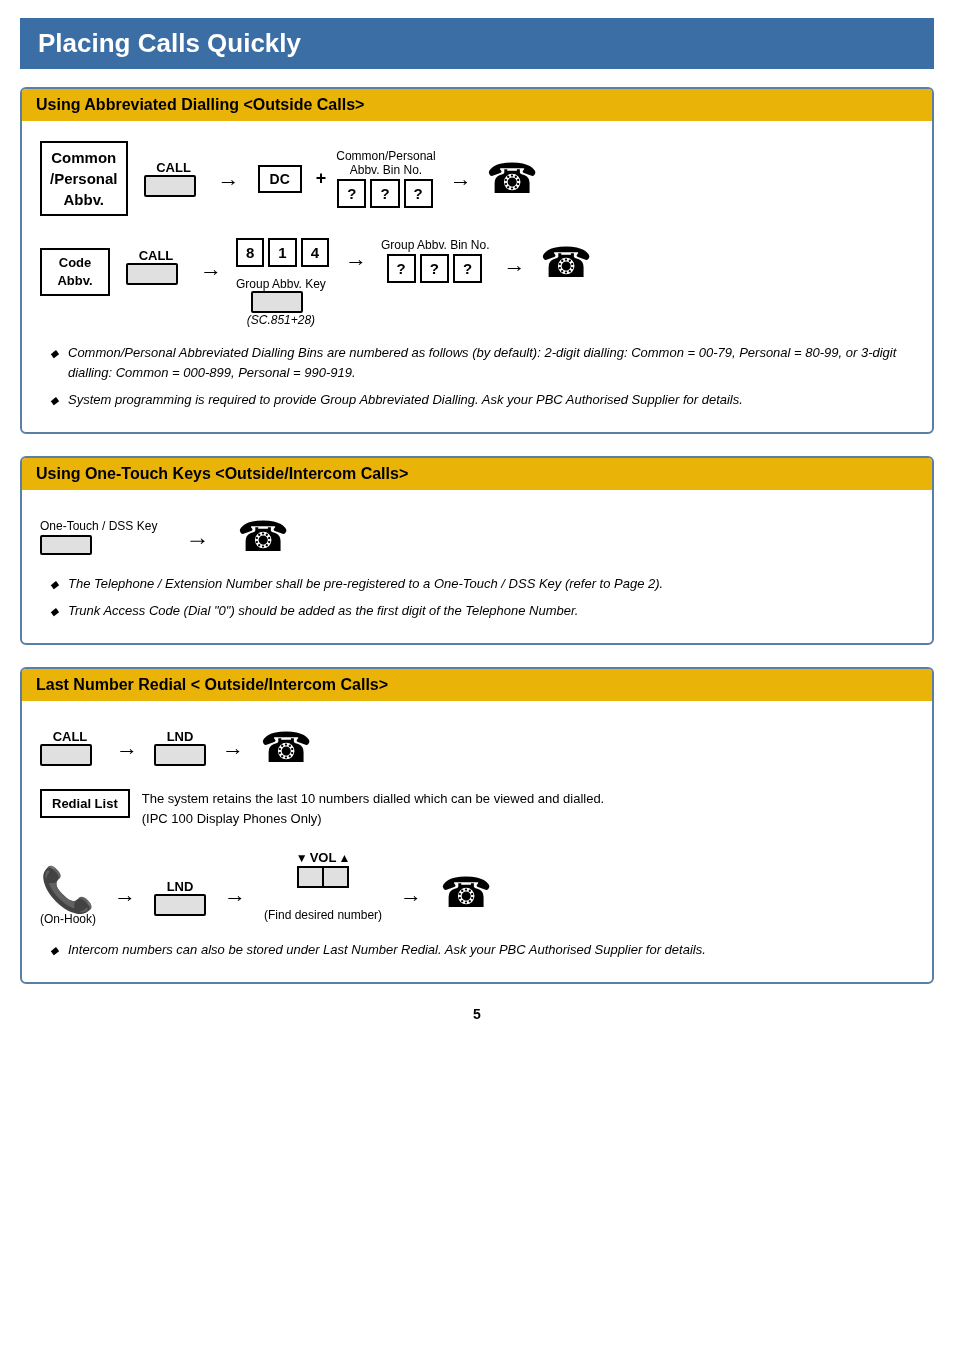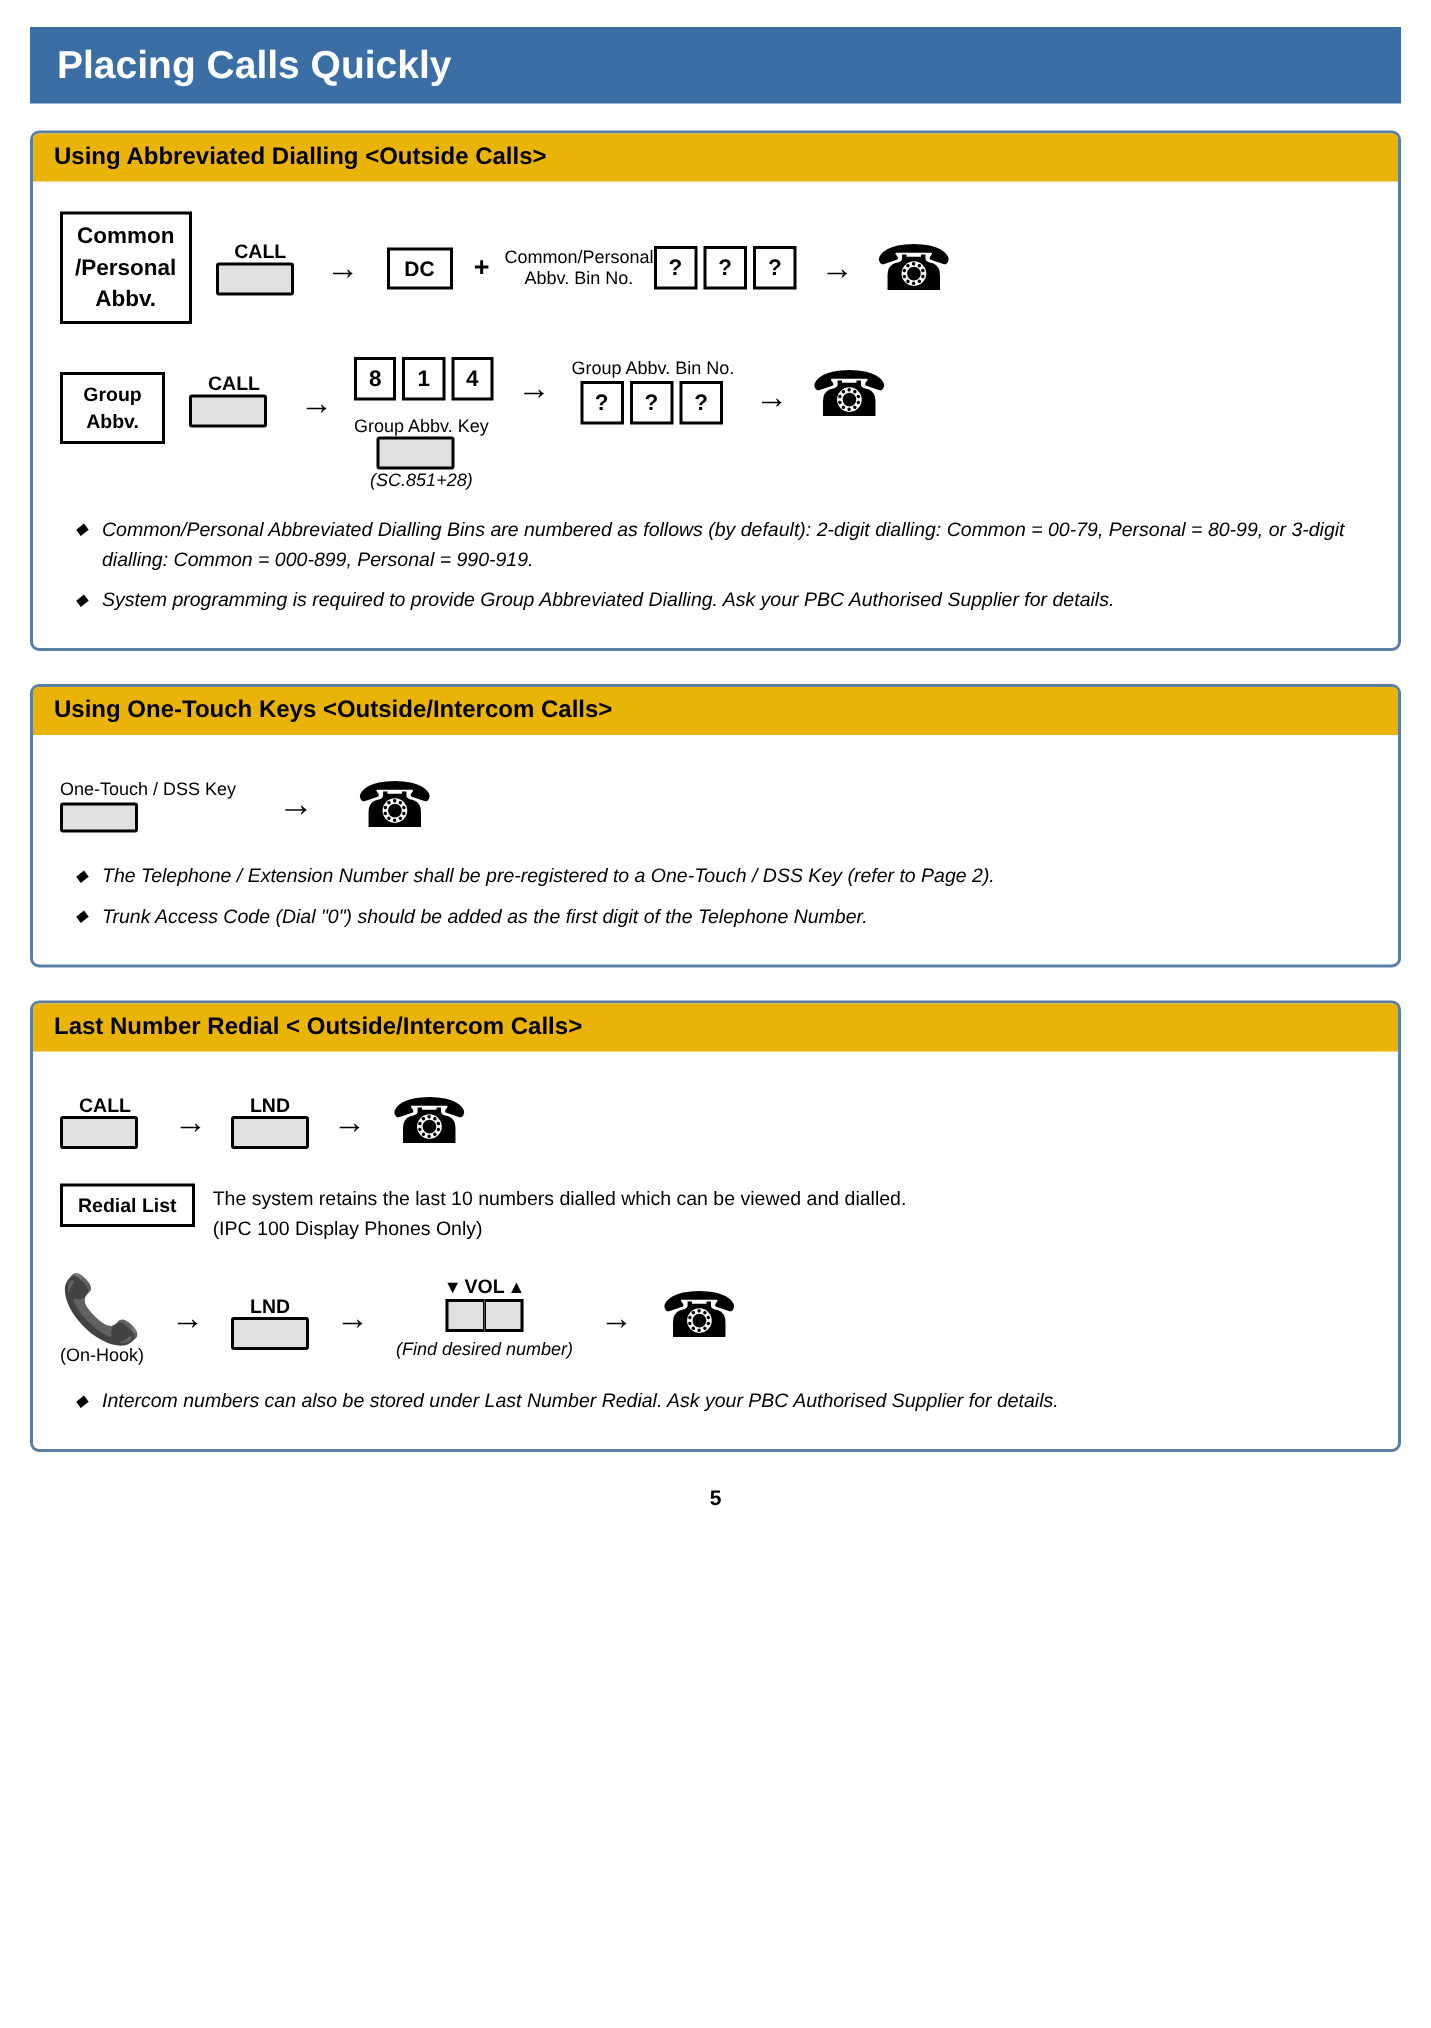--- a/index.html
+++ b/index.html
@@ -225,40 +225,40 @@
         </div>
 
         <span class="arrow">→</span>
 
         <div style="display:flex; flex-direction:column; align-items:center;">
           <div class="dc-box">DC</div>
         </div>
 
         <span style="font-size:18px; font-weight:bold; margin:0 4px;">+</span>
 
-        <div style="display:flex; flex-direction:row; align-items:center;">
+        <div style="display:flex; flex-direction:column; align-items:center;">
           <div style="font-size:12px; text-align:center; margin-bottom:2px;">
             <span>Common/Personal</span><br>
             <span>Abbv. Bin No.</span>
           </div>
           <div style="display:flex; gap:2px;">
             <div class="question-box">?</div>
             <div class="question-box">?</div>
             <div class="question-box">?</div>
           </div>
         </div>
 
         <span class="arrow">→</span>
 
         <div class="handset">☎</div>
       </div>
 
       <div style="display:flex; align-items:flex-start; margin-bottom:16px; gap:6px;">
         <div class="label-box" style="margin-top:10px;">
-          <span>Group</span><br>
+          <span>Code</span><br>
           <span>Abbv.</span>
         </div>
 
         <div style="display:flex; flex-direction:column; align-items:center; margin-top:10px;">
           <span style="font-size:13px; font-weight:bold;">CALL</span>
           <div class="key-button"></div>
         </div>
 
         <span class="arrow" style="margin-top:18px;">→</span>
 
@@ -362,21 +362,21 @@
         <div style="display:flex; flex-direction:column; align-items:center; margin-bottom:4px;">
           <div style="display:flex; align-items:center; gap:2px; font-size:12px; margin-bottom:1px;">
             <span>▼</span>
             <span style="font-weight:bold; font-size:13px;">VOL</span>
             <span>▲</span>
           </div>
           <div style="display:flex;">
             <div class="vol-key-left"></div>
             <div class="vol-key-right"></div>
           </div>
-          <div style="font-size:12px; font-style:italic; text-align:center; margin-top:4px;">(Find desired number)</div>
+          <div style="font-size:12px; text-align:center; margin-top:20px;">(Find desired number)</div>
         </div>
         <span class="arrow" style="margin-bottom:18px;">→</span>
         <div class="handset" style="margin-bottom:12px;">☎</div>
       </div>
 
       <ul class="bullet-list">
         <li>Intercom numbers can also be stored under Last Number Redial.    Ask your PBC Authorised Supplier for details.</li>
       </ul>
     </div>
   </div>

